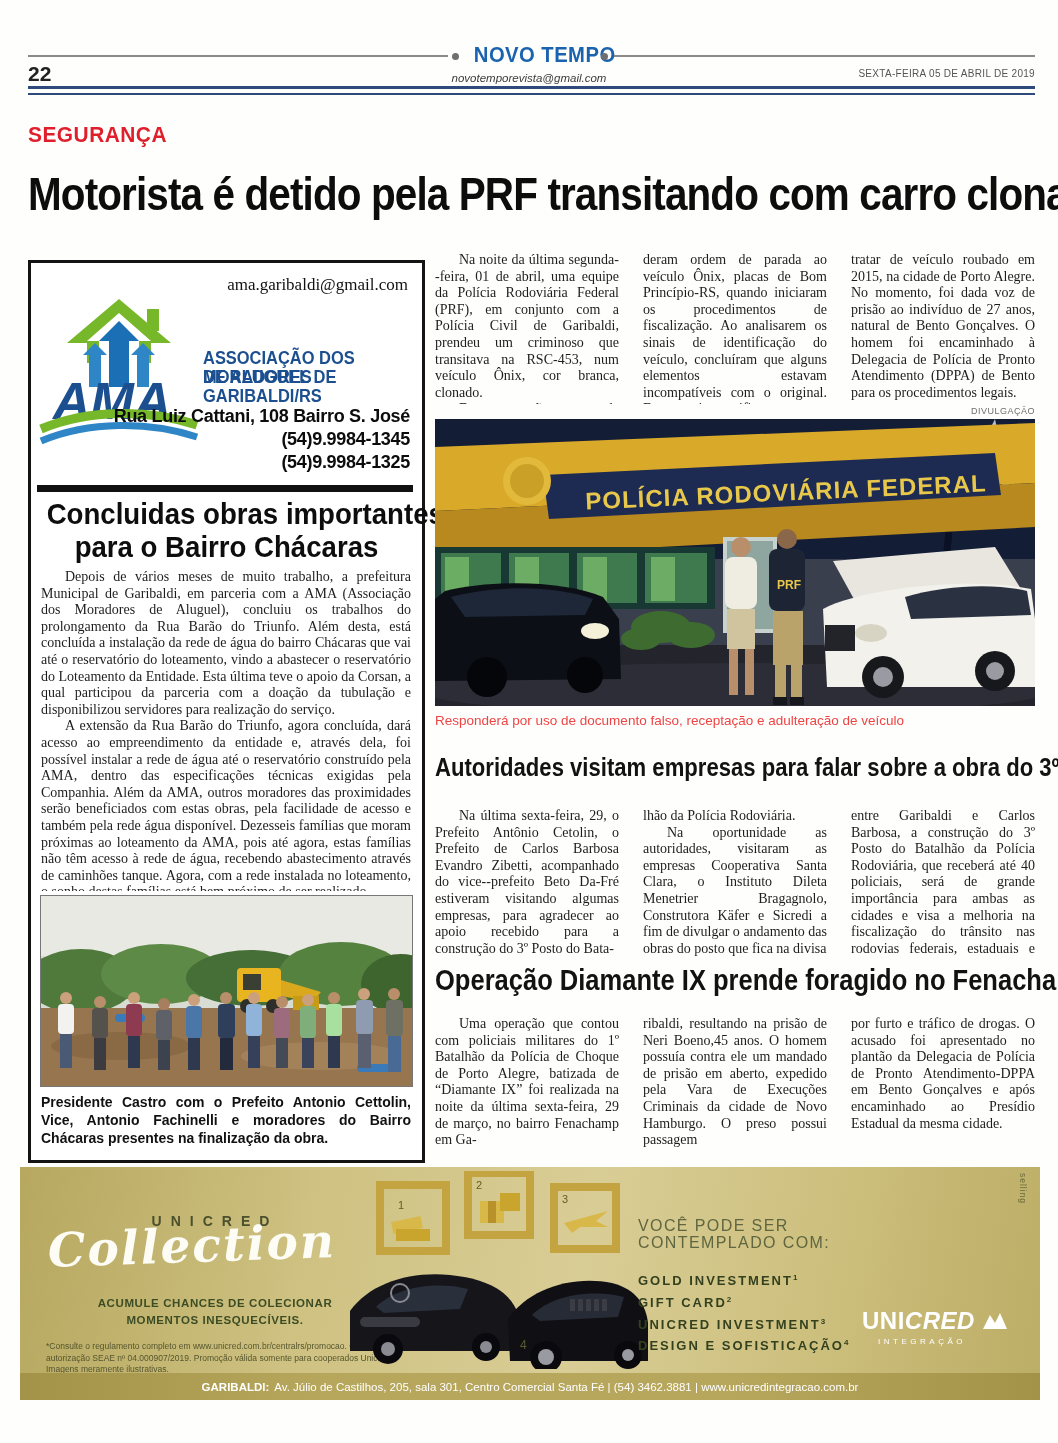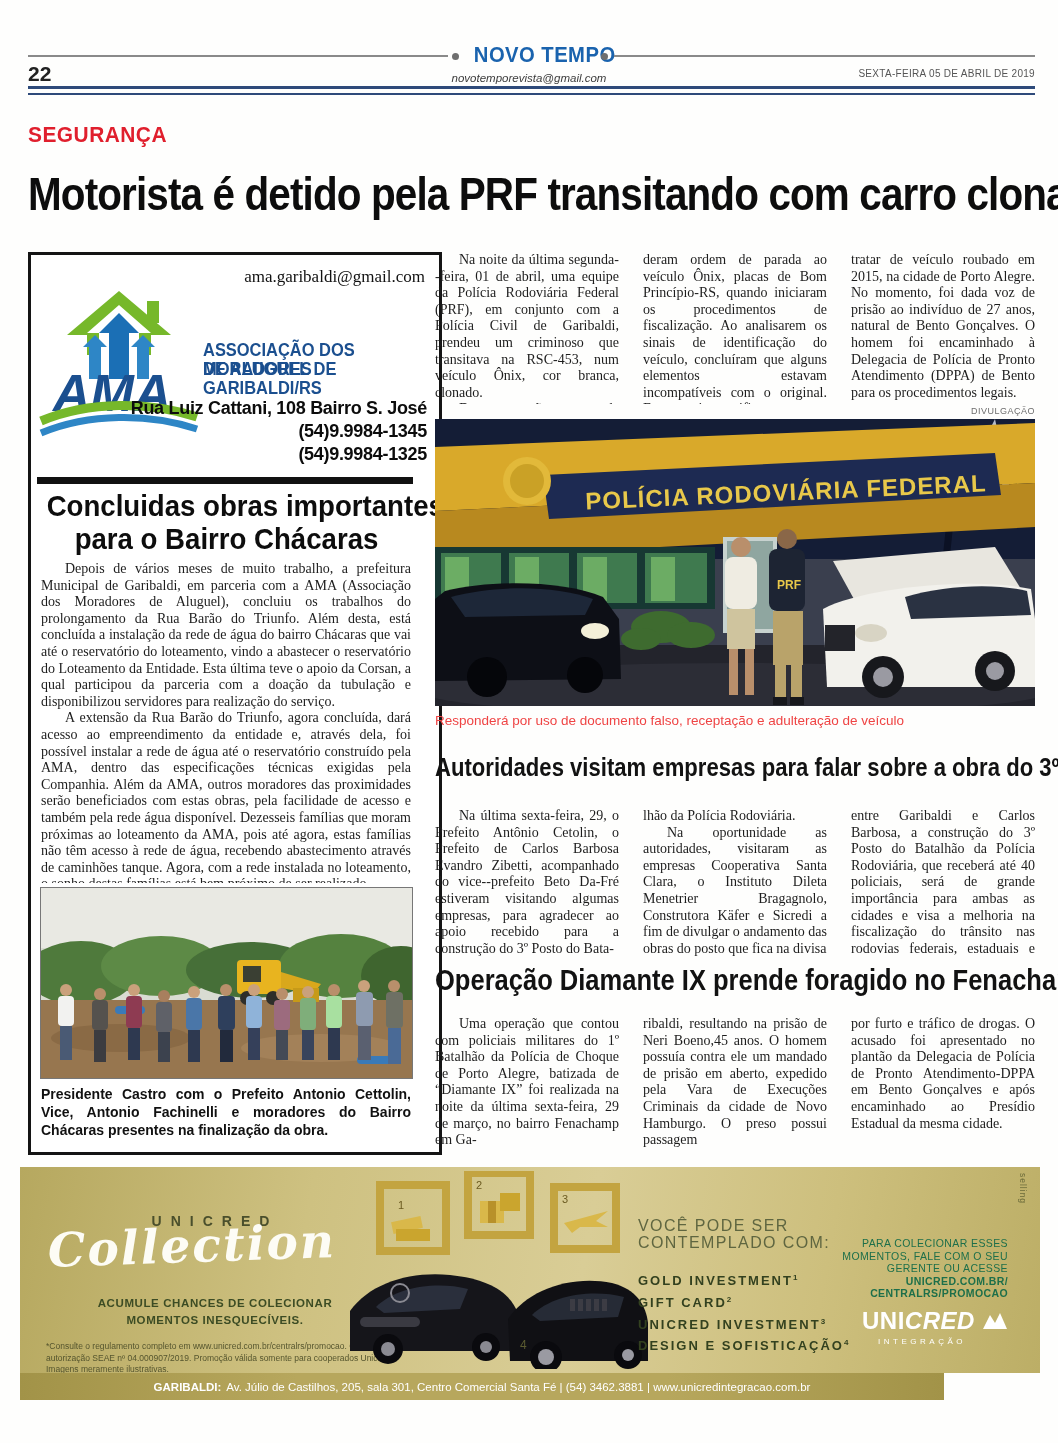--- a/index.html
+++ b/index.html
@@ -68,21 +68,21 @@
   <div class="abs mast-dot" style="left:601px;top:53px;"></div>
   <div class="abs rule" style="left:614px;top:55px;width:421px;"></div>
   <div class="abs pagenum" style="left:28px;top:62px;">22</div>
   <div class="abs mast-email" style="left:429px;top:72px;width:200px;text-align:center;">novotemporevista@gmail.com</div>
   <div class="abs issue-date" style="right:23px;top:68px;">SEXTA-FEIRA 05 DE ABRIL DE 2019</div>
   <div class="abs dbl-rule" style="left:28px;top:86px;width:1007px;"></div>
 
   <div class="abs section-label" style="left:28px;top:122px;">SEGURANÇA</div>
   <div class="abs main-headline" style="left:28px;top:166px;">Motorista é detido pela PRF transitando com carro clonado</div>
 
-  <div class="abs left-box" style="left:28px;top:252px;width:391px;height:897px;padding-left:17px;">
+  <div class="abs left-box" style="left:28px;top:260px;width:391px;height:897px;">
 
     <div class="abs ama-email" style="right:14px;top:12px;">ama.garibaldi@gmail.com</div>
 
     <svg class="abs" style="left:8px;top:28px;" width="160" height="160" viewBox="0 0 160 160">
       <polygon points="80,8 132,52 112,52 112,72 48,72 48,52 28,52" fill="#76b82a"></polygon>
       <rect x="108" y="18" width="12" height="22" fill="#76b82a"></rect>
       <polygon points="80,22 112,50 100,50 100,96 60,96 60,50 48,50" fill="#ffffff"></polygon>
       <polygon points="80,30 100,50 90,50 90,96 70,96 70,50 60,50" fill="#1b6fb5"></polygon>
       <polygon points="56,52 68,64 62,64 62,96 50,96 50,64 44,64" fill="#2e86c6"></polygon>
       <polygon points="104,52 116,64 110,64 110,96 98,96 98,64 92,64" fill="#2e86c6"></polygon>
@@ -396,35 +396,28 @@
       <div>CONTEMPLADO COM:</div>
     </div>
 
     <div class="abs uc-prizes" style="left:618px;top:102px;">
       <div><span>GOLD INVESTMENT</span><sup>1</sup></div>
       <div><span>GIFT CARD</span><sup>2</sup></div>
       <div><span>UNICRED INVESTMENT</span><sup>3</sup></div>
       <div><span>DESIGN E SOFISTICAÇÃO</span><sup>4</sup></div>
     </div>
 
-    <div class="abs uc-cta" style="right:32px;top:70px;width:190px;">
-      <div>PARA COLECIONAR ESSES</div>
-      <div>MOMENTOS, FALE COM O SEU</div>
-      <div>GERENTE OU ACESSE</div>
-      <div class="strong">UNICRED.COM.BR/</div>
-      <div class="strong">CENTRALRS/PROMOCAO</div>
-    </div>
 
     <div class="abs uc-logo" style="right:32px;top:140px;">
       <span>UNI</span><span class="it">CRED</span>
       <svg width="26" height="20" viewBox="0 0 26 20" style="vertical-align:-2px;">
         <path d="M1,18 L8,4 L13,12 L18,2 L25,18 Z" fill="#ffffff"></path>
       </svg>
     </div>
     <div class="abs uc-logo-sub" style="right:74px;top:170px;">INTEGRAÇÃO</div>
   </div>
 
-  <div class="abs uc-footer" style="left:20px;top:1373px;width:924px;height:27px;">
+  <div class="abs uc-footer" style="left:20px;top:1373px;width:1020px;height:27px;">
     <span style="font-weight:bold;margin-right:5px;">GARIBALDI:</span>
     <span>Av. Júlio de Castilhos, 205, sala 301, Centro Comercial Santa Fé | (54) 3462.3881 | www.unicredintegracao.com.br</span>
   </div>
 
 </div>
 
 </body></html>

